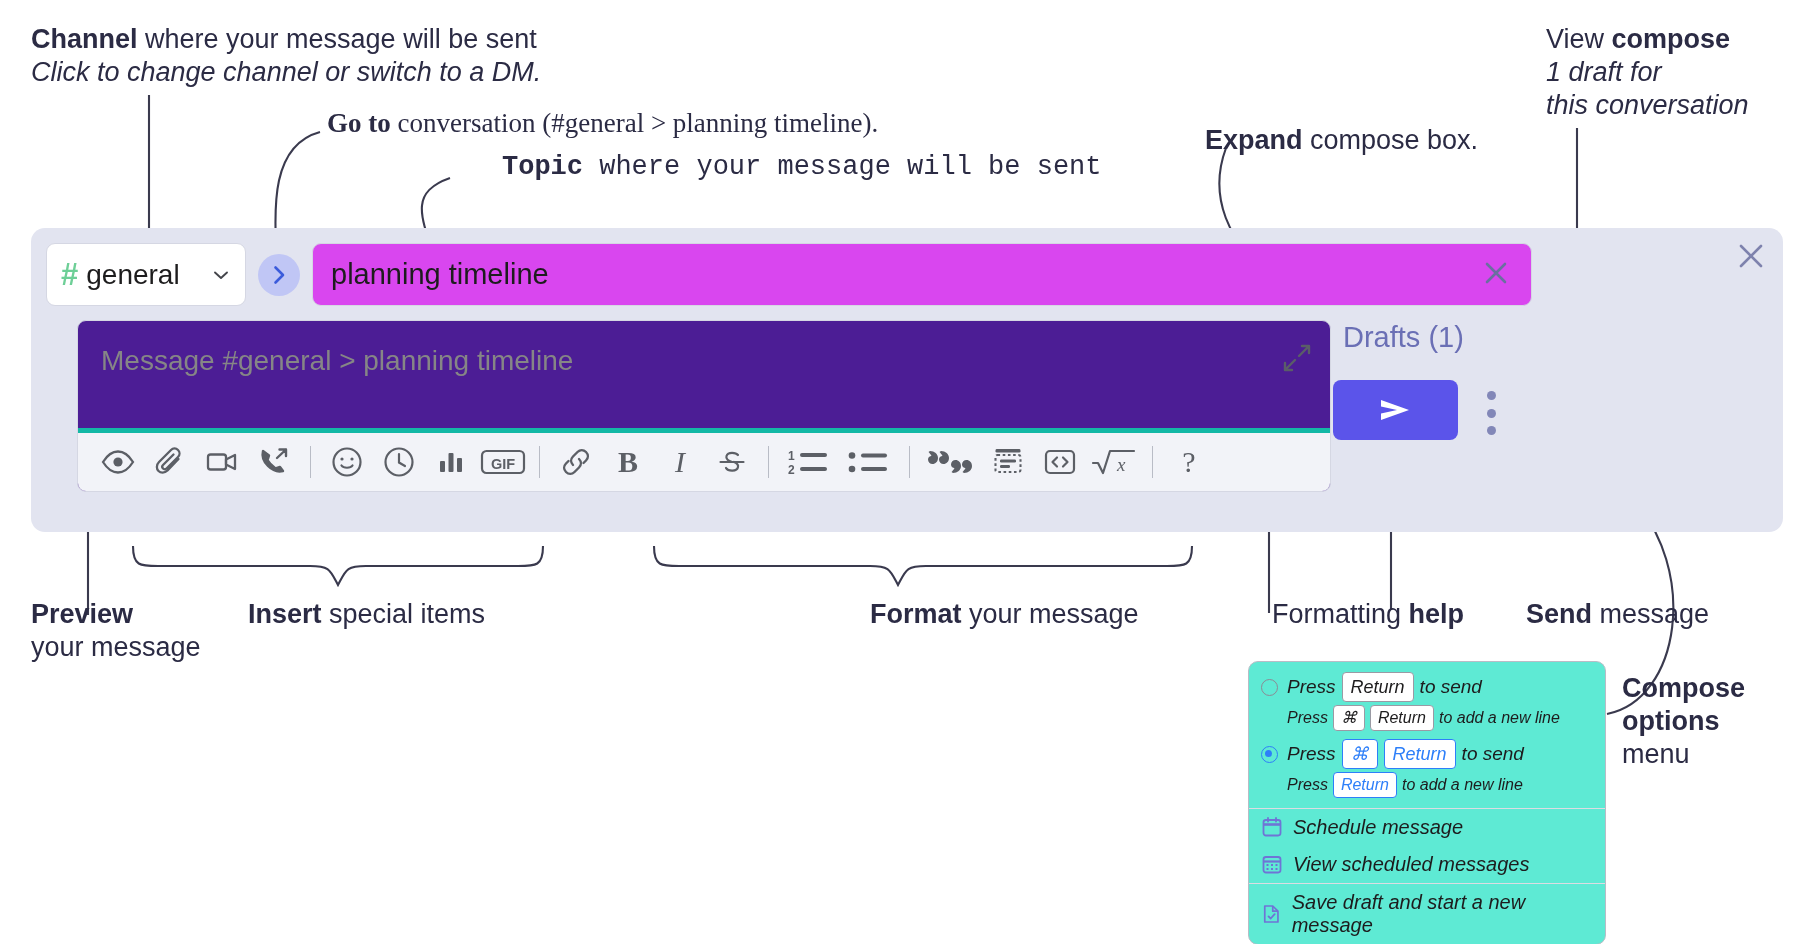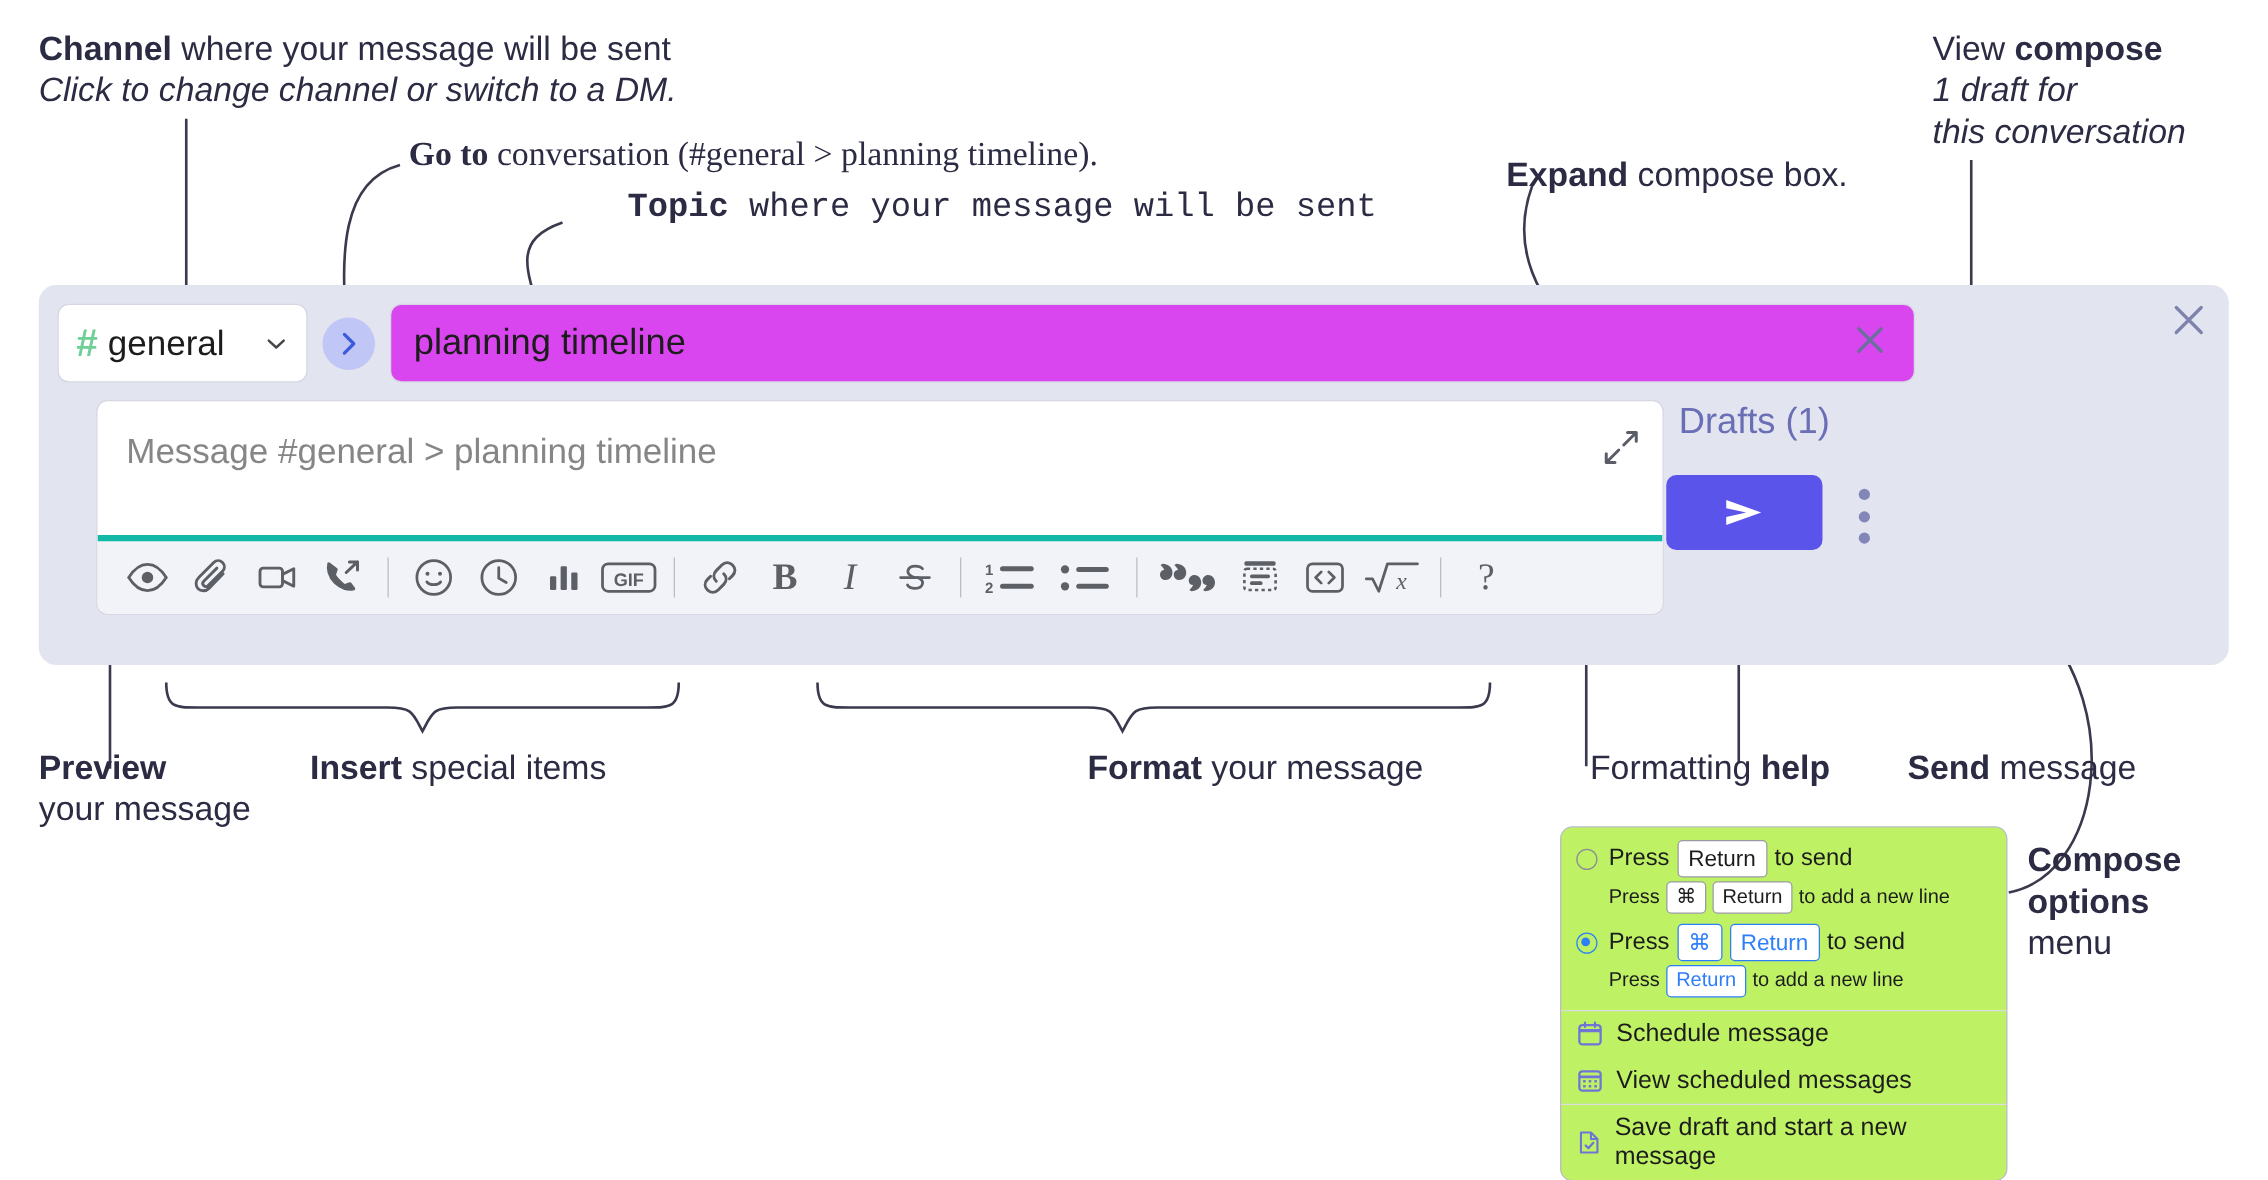--- a/index.html
+++ b/index.html
@@ -73,21 +73,21 @@
     align-items: center;
     padding: 0 18px;
   }
   #topic-value { font-size: 29px; color: #1d1c1d; flex: 1; }
 
   
   #msgbox {
     position: absolute;
     left: 46px; top: 92px;
     width: 1254px; height: 172px;
-    background: #ffffff;
+    background: #4c1d95;
     border: 1px solid #d5d7e3;
     border-radius: 9px;
     overflow: hidden;
   }
   #placeholder {
     position: absolute;
     left: 23px; top: 24px;
     font-size: 28px;
     color: #868686;
     white-space: nowrap;
@@ -132,23 +132,24 @@
     display: flex; flex-direction: column; align-items: center; justify-content: space-between;
   }
   .kdot { width: 9px; height: 9px; border-radius: 50%; background: #8287b8; }
   #close-x { position: absolute; left: 1700px; top: 8px; }
 
   
   #opts {
     position: absolute;
     left: 1248px; top: 661px;
     width: 358px;
-    background: #bef264;
+    background: #5eead4;
     border: 1px solid #b9bcc6;
     border-radius: 10px;
+    font-style: italic;
   }
   .opt-sec { padding: 10px 12px 8px 12px; }
   .opt-row { display: flex; align-items: center; gap: 9px; margin-bottom: 3px; }
   .radio { width: 17px; height: 17px; border: 1.7px solid #8b8b95; border-radius: 50%; flex: none; position: relative; }
   .radio.on { border-color: #2d7ff9; }
   .radio.on::after { content: ""; position: absolute; left: 3px; top: 3px; width: 7px; height: 7px; border-radius: 50%; background: #2d7ff9; }
   .opt-main { font-size: 19px; color: #1d1c1d; display: flex; align-items: center; gap: 6px; }
   .opt-sub { font-size: 16px; color: #1d1c1d; display: flex; align-items: center; gap: 5px; margin: 0 0 8px 26px; }
   .key {
     border: 1px solid #9a9aa4; border-radius: 4px;

